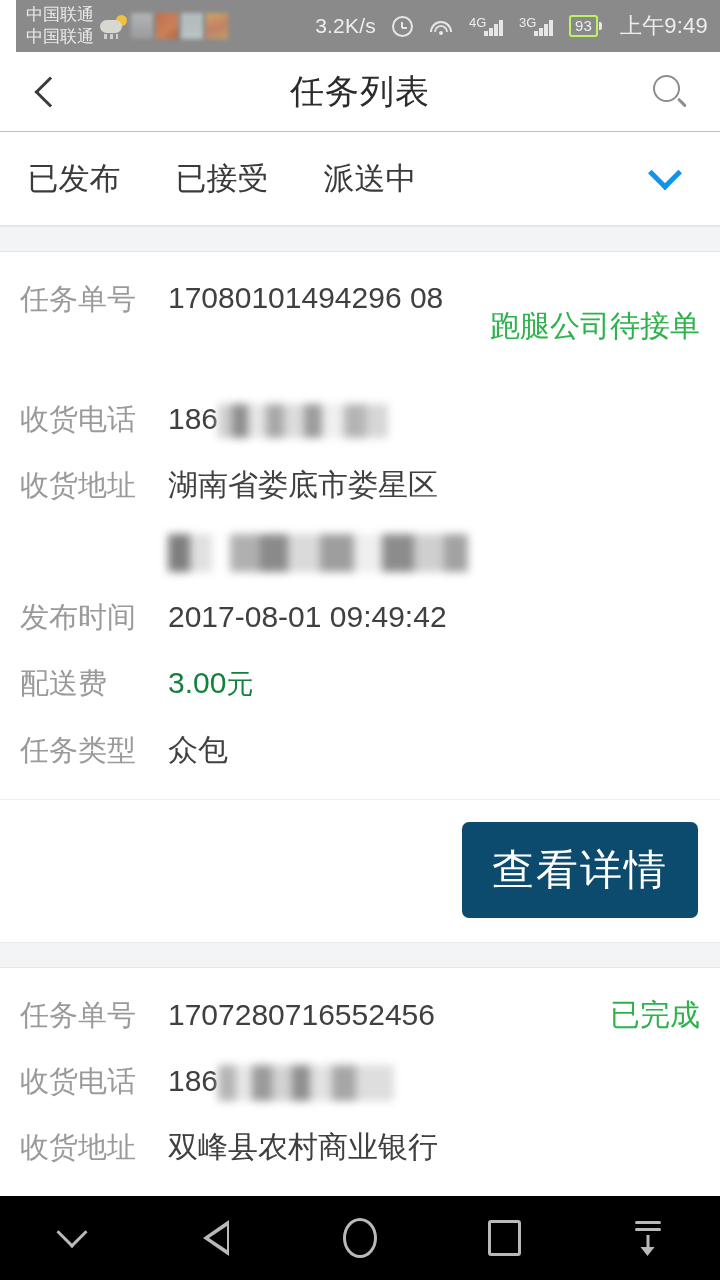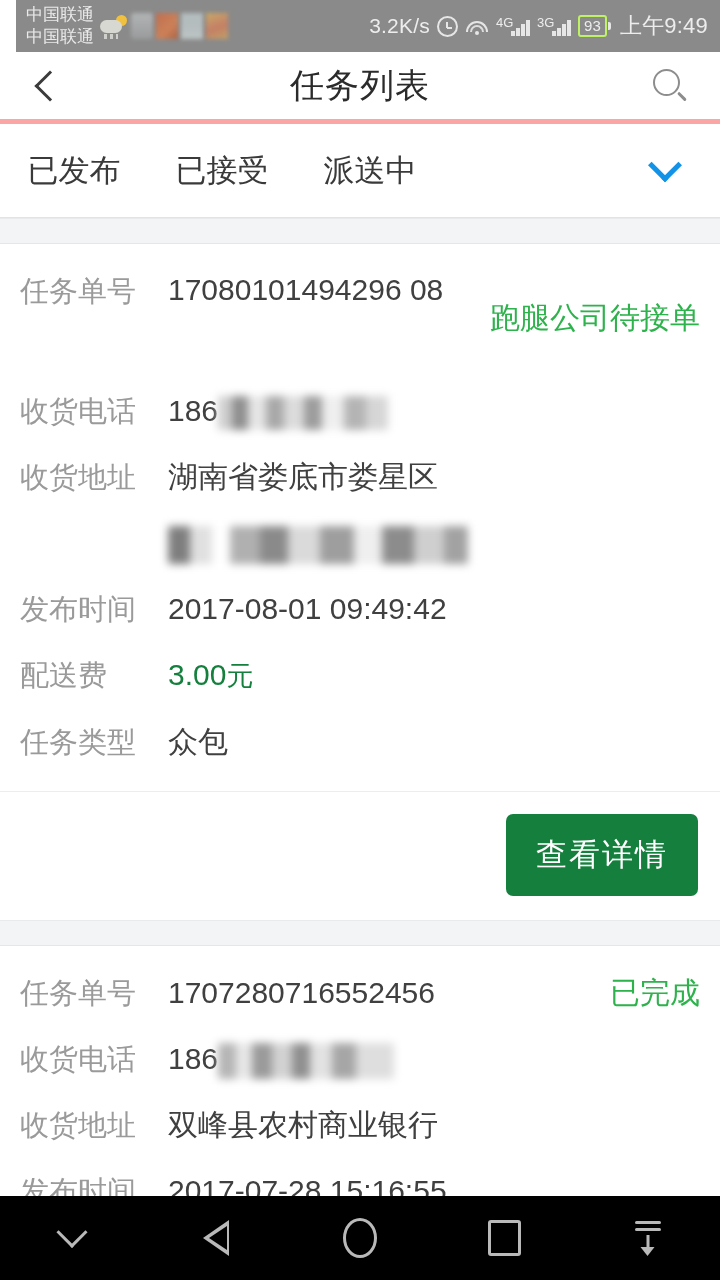--- a/index.html
+++ b/index.html
@@ -41,21 +41,21 @@
   .weather-ico .rain{
     position:absolute; left:4px; bottom:0px; width:14px; height:5px;
     background:linear-gradient(90deg,#cfcfcb 0 3px,transparent 3px 6px,#cfcfcb 6px 9px,transparent 9px 12px,#cfcfcb 12px 14px);
   }
   .blur-ico{ width:22px; height:26px; filter:blur(2.2px); opacity:.85; }
   .blur-ico.b1{ background:linear-gradient(180deg,#b9bcbd,#9d9fa0); border-radius:3px;}
   .blur-ico.b2{ background:linear-gradient(135deg,#c96a46,#d98050 60%,#b45a36); }
   .blur-ico.b3{ background:linear-gradient(180deg,#bcc6c8 45%,#c8cfd0); }
   .blur-ico.b4{ background:linear-gradient(160deg,#d3b064,#cf7d5f 55%,#c9a55f); }
   .sb-right{
-    margin-left:auto; display:flex; align-items:center; gap:7px;
+    margin-left:auto; display:flex; align-items:center; gap:16px;
     font-size:21px; color:#ededed; letter-spacing:.2px;
   }
   .netspeed{ font-size:21px; }
   .ico-alarm{ width:21px; height:21px; border:2px solid #e6e6e6; border-radius:50%; position:relative; }
   .ico-alarm::before,.ico-alarm::after{
     content:""; position:absolute; background:#e6e6e6;
   }
   .ico-alarm::before{ width:2px; height:6px; left:7px; top:4px; }
   .ico-alarm::after{ width:5px; height:2px; left:8px; top:9px; }
   .ico-wifi{ width:24px; height:18px; position:relative; }
@@ -72,24 +72,24 @@
   .battery{ display:flex; align-items:center; }
   .battery .body{
     border:2px solid #bef264; border-radius:3px; padding:0 4px;
     font-size:15px; line-height:18px; color:#ededed;
   }
   .battery .tip{ width:3px; height:8px; background:#e6e6e6; border-radius:0 2px 2px 0; margin-left:1px; }
   .clock{ font-size:22px; margin-left:2px; }
 
   
   .titlebar{
-    height:72px; width:100%;
+    height:80px; width:100%;
     display:flex; align-items:center;
     background:#fff;
-    border-bottom:5px solid #fca5a5;
+    border-bottom:1px solid #fca5a5;
     position:relative;
   }
   .back-btn{ width:100px; height:100px; display:flex; align-items:center; justify-content:center; }
   .chev-left{
     width:22px; height:22px;
     border-left:3px solid #3b3b3b; border-bottom:3px solid #3b3b3b;
     transform:rotate(45deg);
   }
   .page-title{
     position:absolute; left:0; right:0; text-align:center;
@@ -151,22 +151,22 @@
   .value.blue{ color:#15803d; }
   .value.blue .unit{ font-size:27px; }
   .status{
     flex:0 0 auto; font-size:30px; color:#2eb24c; line-height:66px;
     padding-left:14px; white-space:nowrap;
   }
   .status.two-line{ line-height:120px; }
   .card-divider{ height:1px; background:#ededed; margin-top:16px; }
   .card-actions{ display:flex; justify-content:flex-end; padding:22px 22px 24px 0; }
   .btn-primary{
-    background:#15803d; color:#fff; border:none;
-    font-size:31px; font-family:inherit;
+    background:#0c4a6e; color:#fff; border:none;
+    font-size:42px; font-family:inherit;
     padding:20px 30px; border-radius:7px; letter-spacing:2px;
   }
 
   
   .redact{
     display:inline-block; vertical-align:middle;
     filter:blur(4px); border-radius:2px;
   }
   .redact.phone1{ width:170px; height:34px;
     background:linear-gradient(90deg,#cfcfcf 0 14px,#8e8e8e 14px 30px,#e6e6e6 30px 48px,#a8a8a8 48px 66px,#dcdcdc 66px 86px,#9c9c9c 86px 104px,#efefef 104px 126px,#b4b4b4 126px 148px,#d6d6d6 148px 170px); }

